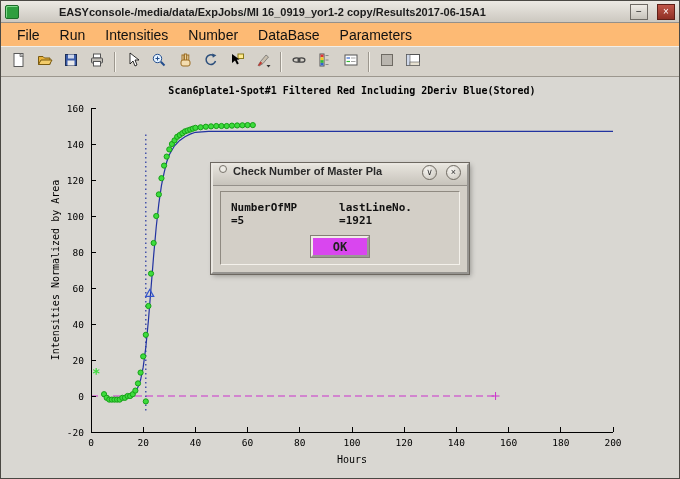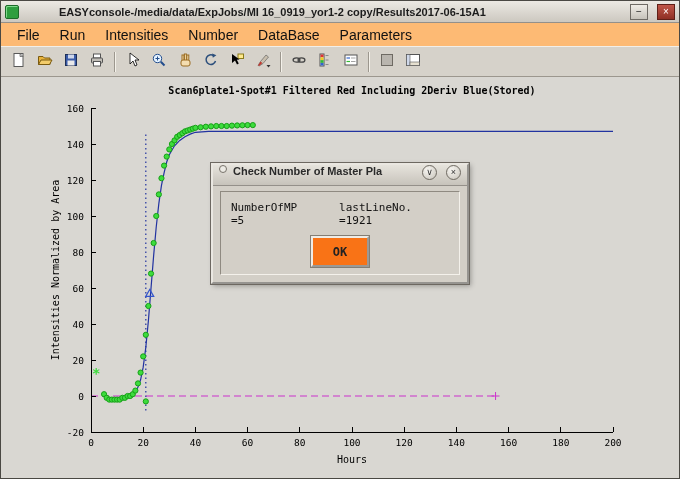--- a/index.html
+++ b/index.html
@@ -45,25 +45,25 @@
   .dialog-menu-icon { width: 8px; height: 8px; border: 1px solid #77726a; border-radius: 50%;
                       background: #eceae4; flex: 0 0 auto; }
   .dialog-title { flex: 1; font-weight: bold; font-size: 11px; color: #2a2a2a;
                   white-space: nowrap; overflow: hidden; }
   .dialog-btn { width: 15px; height: 15px; border: 1px solid #6f6a62; border-radius: 50%;
                 background: radial-gradient(circle at 35% 30%, #f7f5f1, #c8c4bb);
                 font-size: 9px; line-height: 13px; text-align: center; color: #333;
                 margin-left: 3px; flex: 0 0 auto; cursor: default; }
   .dialog-body { margin: 5px 7px 7px; border: 1px solid; border-color: #8f8a81 #f4f1eb #f4f1eb #8f8a81;
                  padding: 9px 10px 7px; }
-  .dialog-text { font-family: "DejaVu Sans Mono", monospace; font-size: 11px; font-weight: normal;
+  .dialog-text { font-family: "DejaVu Sans Mono", monospace; font-size: 11px; font-weight: bold;
                  color: #111; display: flex; gap: 24px; }
   .dialog-okrow { display: flex; justify-content: center; margin-top: 9px; }
-  .ok-button { min-width: 58px; height: 31px; font-family: "DejaVu Sans Mono", monospace;
-               font-weight: bold; font-size: 12px; color: #222; background: #f97316;
+  .ok-button { min-width: 58px; height: 21px; font-family: "DejaVu Sans Mono", monospace;
+               font-weight: bold; font-size: 12px; color: #222; background: #d946ef;
                border: 2px outset #efece6; outline: 1px solid #837e75; cursor: default; }
 </style>
 </head>
 <body>
 
 <div class="window">
 
   <div class="titlebar">
     <div class="app-icon"></div>
     <div class="title-text">EASYconsole-/media/data/ExpJobs/MI 16_0919_yor1-2 copy/Results2017-06-15A1</div>

